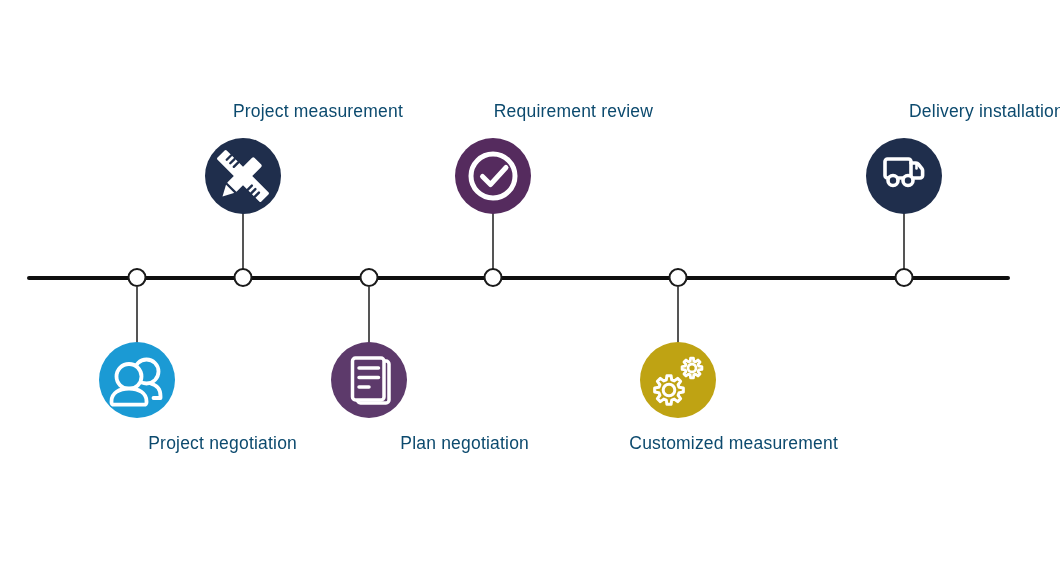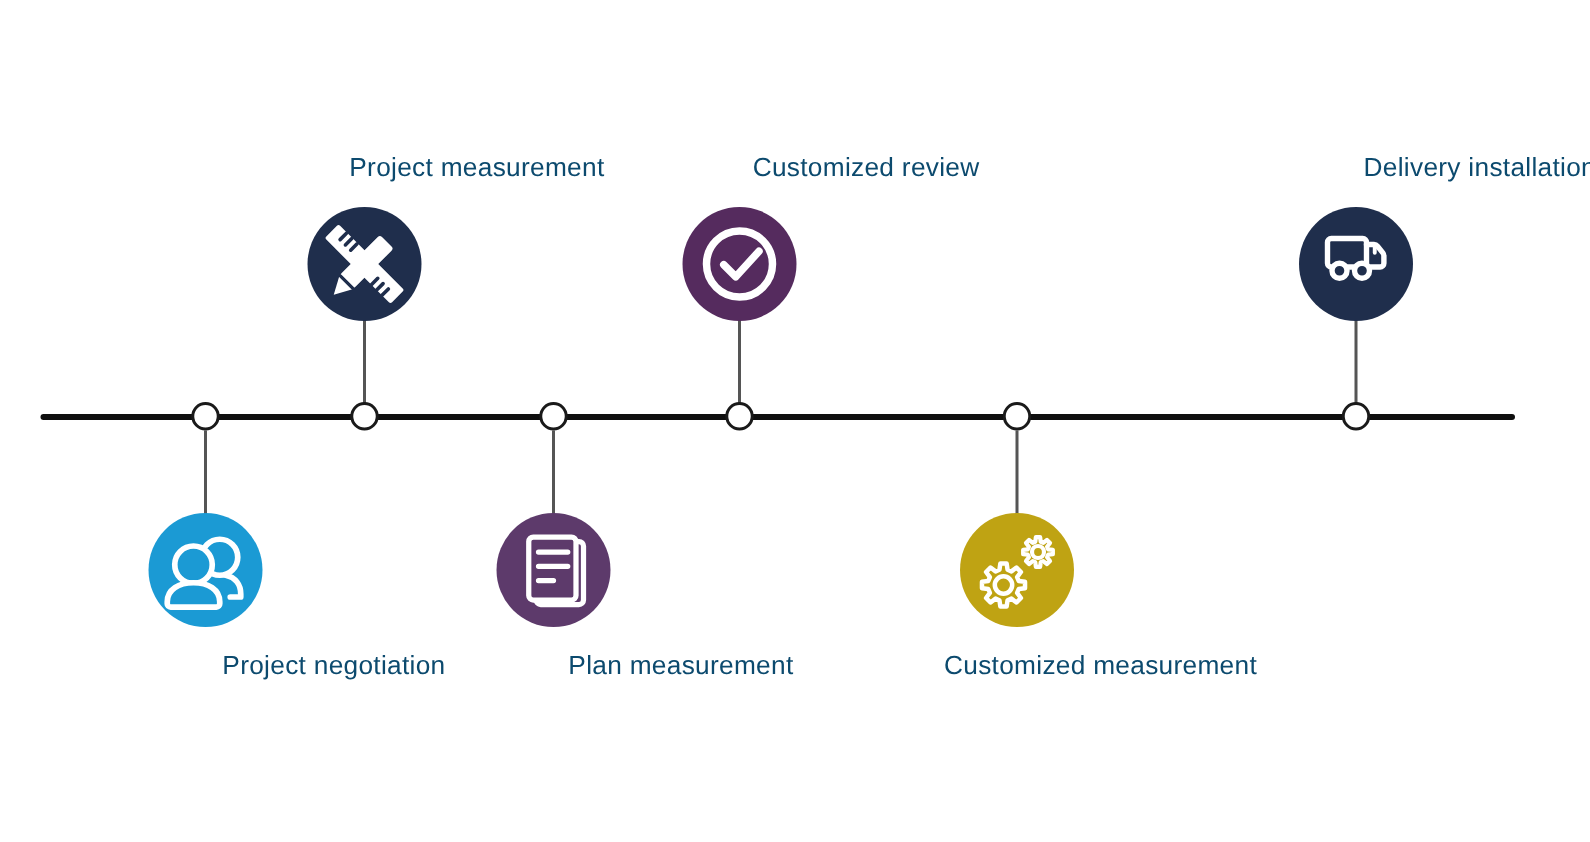--- a/index.html
+++ b/index.html
@@ -83,33 +83,33 @@
   <div class="step below" style="left:369px">
     <div class="connector" style="background: rgb(85, 85, 85);"></div>
     <div class="node"></div>
     <div class="icon-circle" style="background: rgb(93, 58, 107); color: rgb(93, 58, 107);">
       <svg viewBox="0 0 76 76" fill="none" stroke="#ffffff" stroke-linecap="round" stroke-linejoin="round">
         <rect x="26.5" y="19" width="31.5" height="42" rx="3" stroke-width="3.5"></rect>
         <rect x="21.5" y="16" width="31.5" height="42" rx="3" fill="currentColor" stroke-width="3.5"></rect>
         <path d="M28 26 h19.5 M28 35.5 h19.5 M28 45 h10" stroke-width="3.5"></path>
       </svg>
     </div>
-    <div class="label">Plan measurement</div>
+    <div class="label">Plan negotiation</div>
   </div>
 
   <div class="step above" style="left:493px">
     <div class="connector" style="background: rgb(85, 85, 85);"></div>
     <div class="node"></div>
     <div class="icon-circle" style="background: rgb(85, 43, 94); color: rgb(85, 43, 94);">
       <svg viewBox="0 0 76 76" fill="none" stroke="#ffffff" stroke-linecap="round" stroke-linejoin="round">
         <circle cx="38" cy="38" r="22" stroke-width="5"></circle>
         <path d="M27.5 38.5 l8 8 L51 29.5" stroke-width="5"></path>
       </svg>
     </div>
-    <div class="label">Customized review</div>
+    <div class="label">Requirement review</div>
   </div>
 
   <div class="step below" style="left:678px">
     <div class="connector" style="background: rgb(85, 85, 85);"></div>
     <div class="node"></div>
     <div class="icon-circle" style="background: rgb(191, 163, 19); color: rgb(191, 163, 19);">
       <svg viewBox="0 0 76 76" fill="none" stroke="#ffffff" stroke-linecap="round" stroke-linejoin="round">
         <path stroke-width="3" d="M39.15 45.30 L 43.35 45.90 L 43.35 50.10 L 39.15 50.70 L 38.08 53.27 L 40.63 56.66 L 37.66 59.63 L 34.27 57.08 L 31.70 58.15 L 31.10 62.35 L 26.90 62.35 L 26.30 58.15 L 23.73 57.08 L 20.34 59.63 L 17.37 56.66 L 19.92 53.27 L 18.85 50.70 L 14.65 50.10 L 14.65 45.90 L 18.85 45.30 L 19.92 42.73 L 17.37 39.34 L 20.34 36.37 L 23.73 38.92 L 26.30 37.85 L 26.90 33.65 L 31.10 33.65 L 31.70 37.85 L 34.27 38.92 L 37.66 36.37 L 40.63 39.34 L 38.08 42.73 Z"></path>
         <circle cx="29" cy="48" r="5.8" stroke-width="3"></circle>
         <path stroke-width="2.8" d="M58.76 24.20 L 61.90 24.56 L 61.90 27.44 L 58.76 27.80 L 58.06 29.51 L 60.02 31.98 L 57.98 34.02 L 55.51 32.06 L 53.80 32.76 L 53.44 35.90 L 50.56 35.90 L 50.20 32.76 L 48.49 32.06 L 46.02 34.02 L 43.98 31.98 L 45.94 29.51 L 45.24 27.80 L 42.10 27.44 L 42.10 24.56 L 45.24 24.20 L 45.94 22.49 L 43.98 20.02 L 46.02 17.98 L 48.49 19.94 L 50.20 19.24 L 50.56 16.10 L 53.44 16.10 L 53.80 19.24 L 55.51 19.94 L 57.98 17.98 L 60.02 20.02 L 58.06 22.49 Z"></path>

